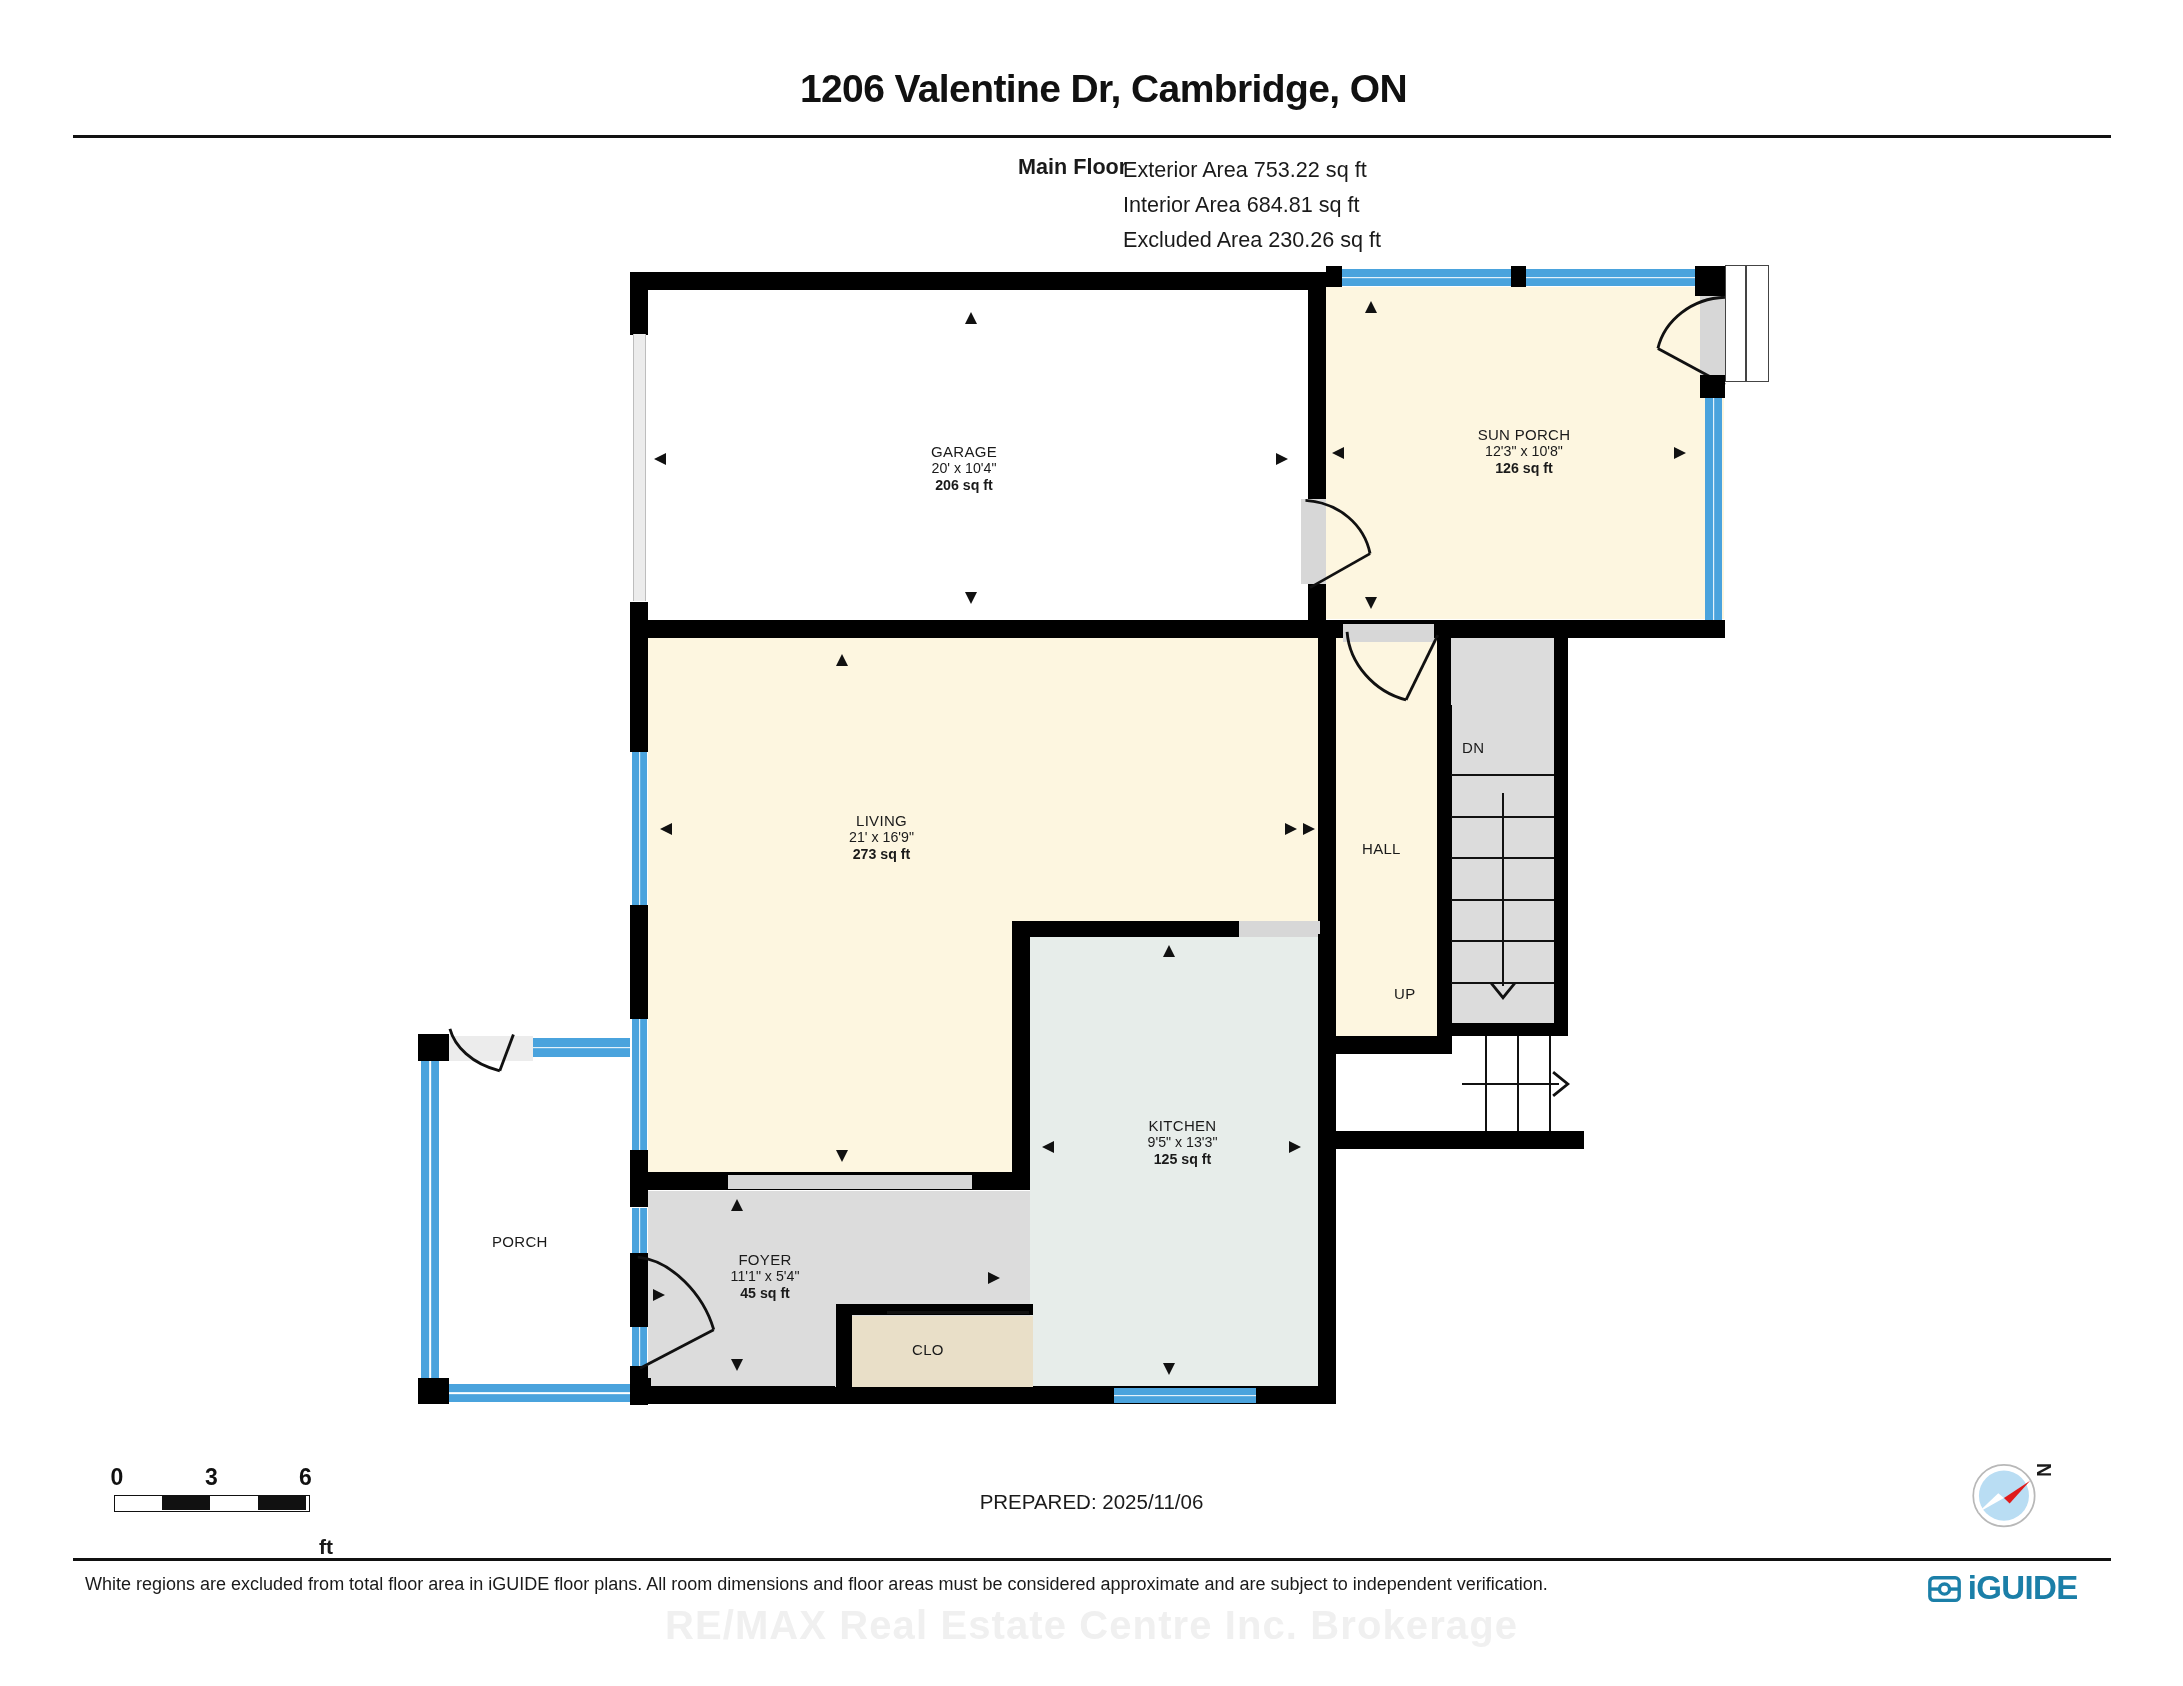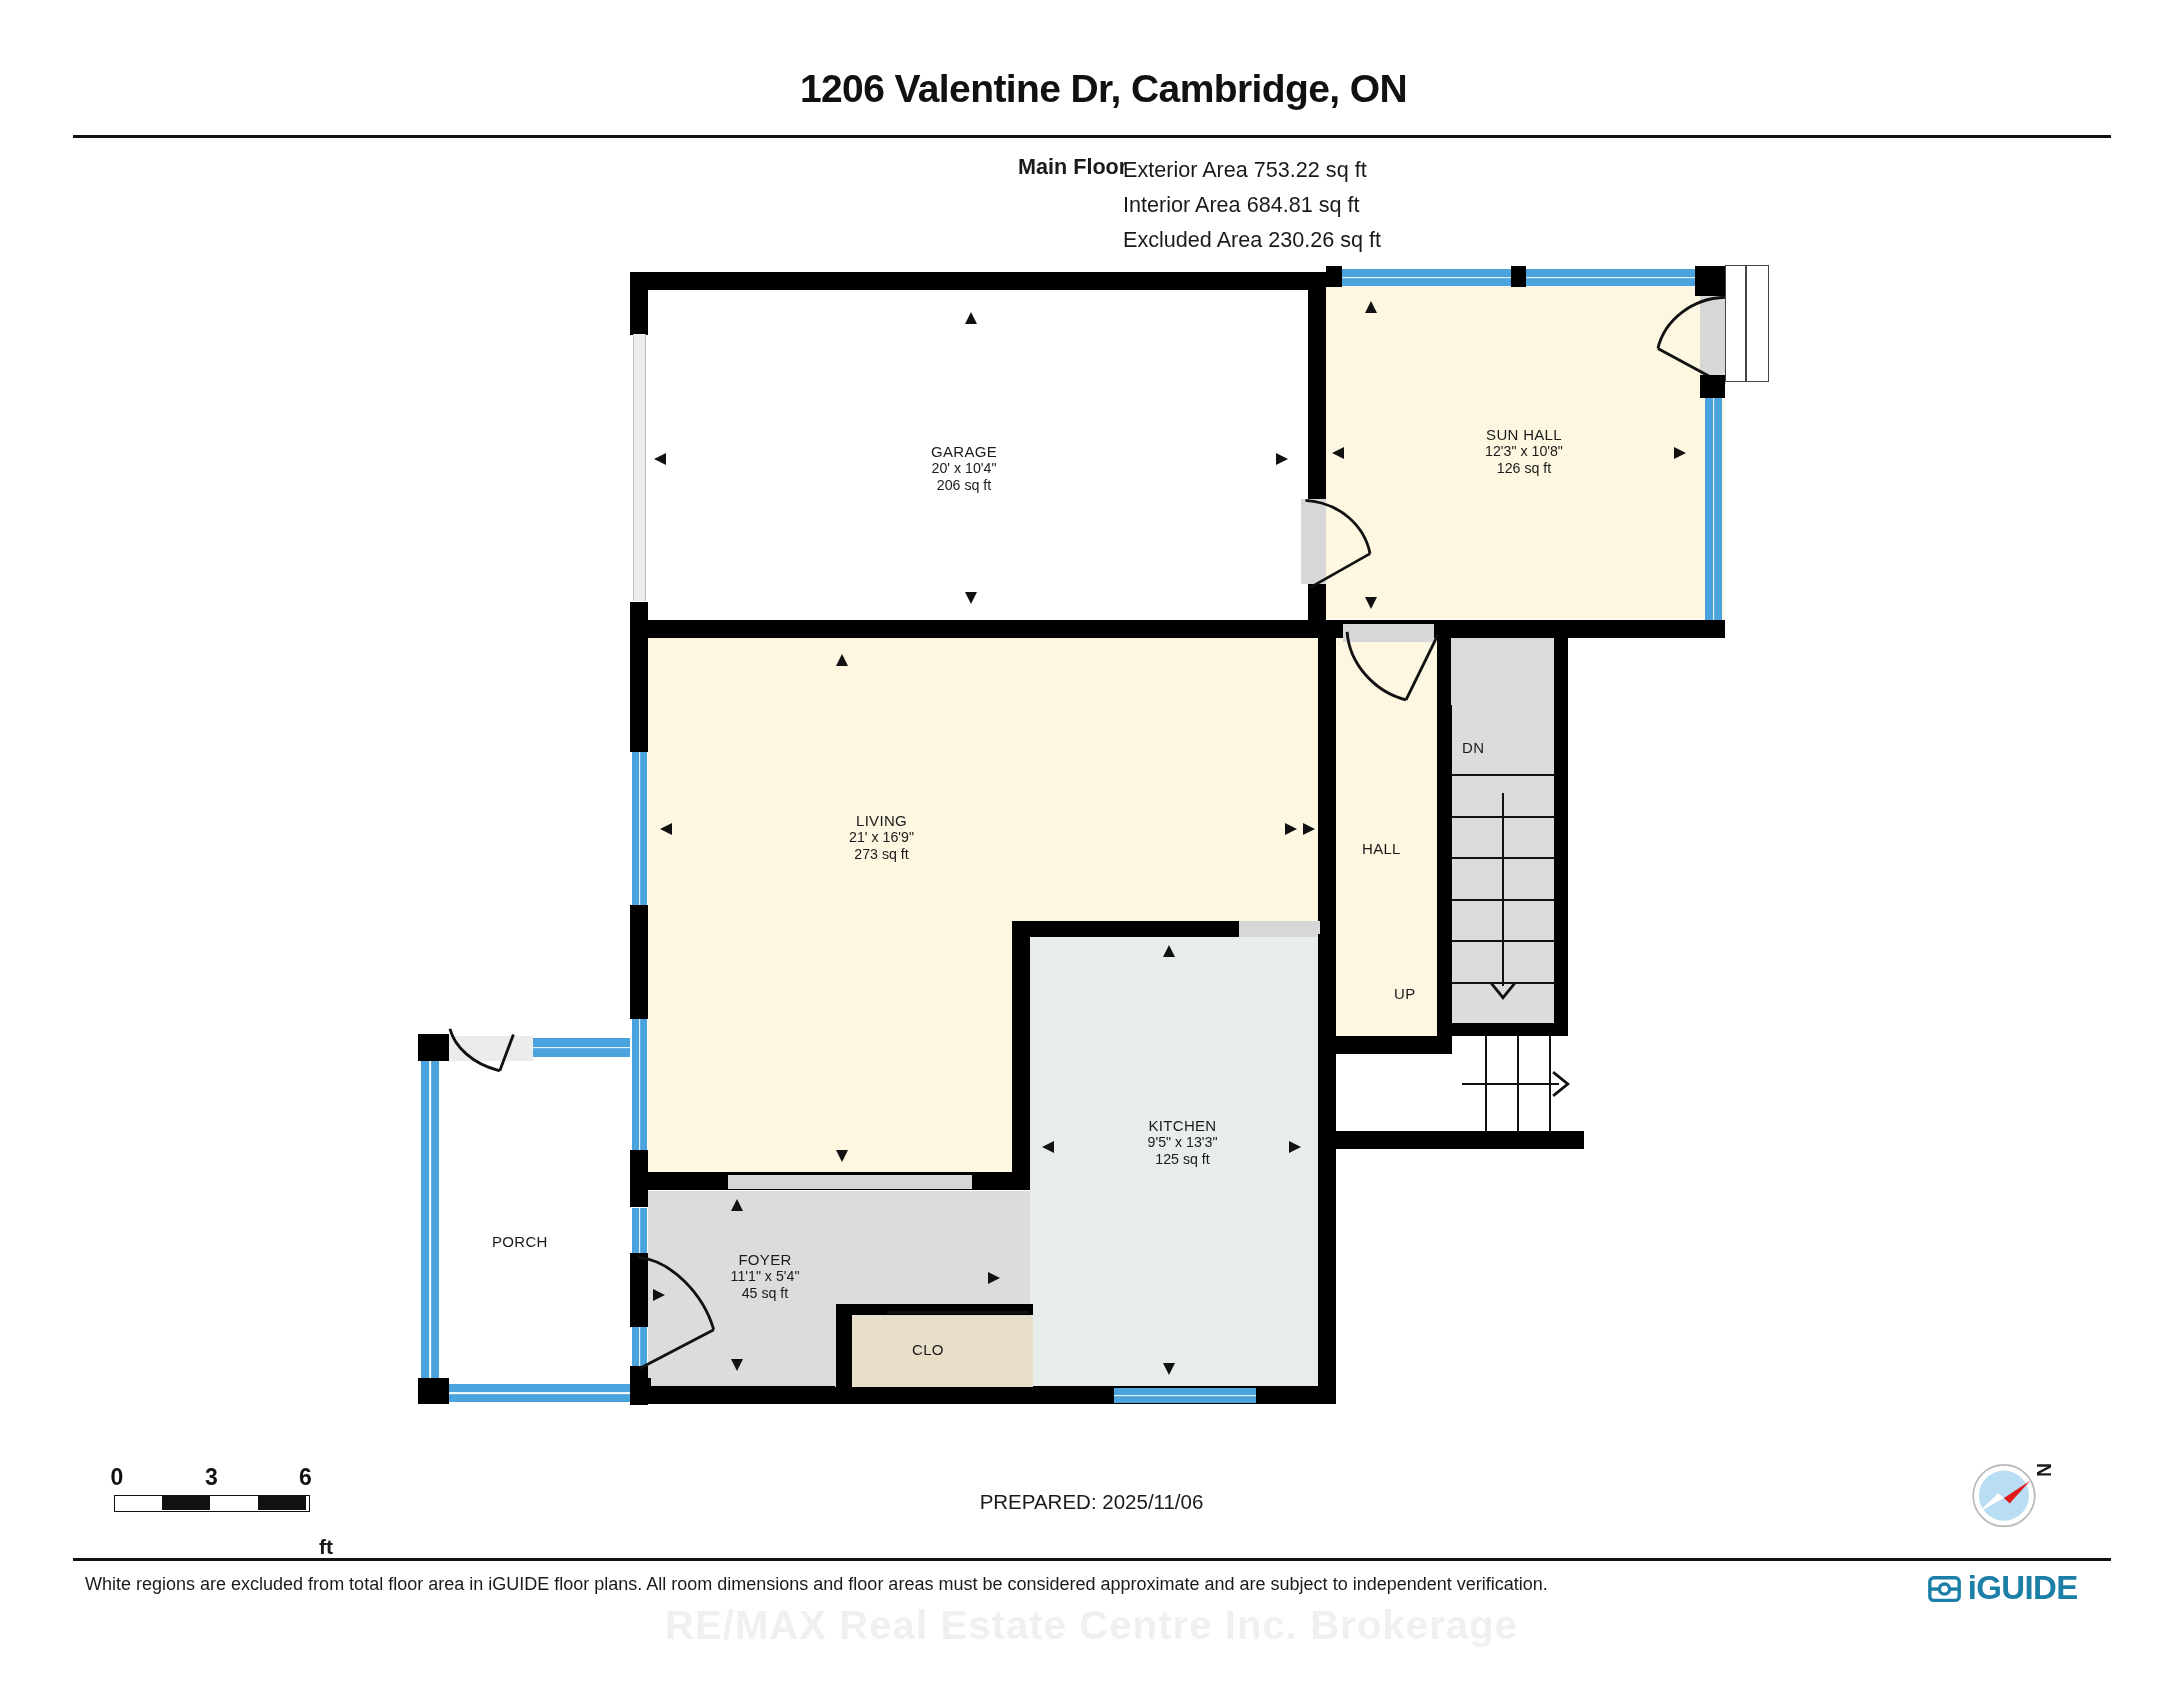--- a/index.html
+++ b/index.html
@@ -37,21 +37,21 @@
   .win{position:absolute;background:#4aa3dd;}
   .win-h{border-top:1.7px solid #ffffff;border-bottom:1.7px solid #ffffff;
          box-shadow:inset 0 4px 0 -1.7px #4aa3dd;}
   .win-line-h{position:absolute;left:0;right:0;top:50%;height:1.7px;background:#fff;transform:translateY(-50%);}
   .win-line-v{position:absolute;top:0;bottom:0;left:50%;width:1.7px;background:#fff;transform:translateX(-50%);}
   .doorgap{position:absolute;background:#d7d7d7;}
   .doorgap-w{position:absolute;background:#ececec;}
   .rlabel{position:absolute;text-align:center;line-height:17px;font-size:14.2px;white-space:nowrap;}
   .rlabel .nm{font-size:15px;letter-spacing:0.3px;}
   .rlabel .dm{font-size:14.2px;}
-  .rlabel .sq{font-size:14.2px;}
+  .rlabel .sq{font-size:14.2px;font-weight:bold;}
   .slabel{position:absolute;font-size:15px;letter-spacing:0.3px;}
   .arrow{position:absolute;width:0;height:0;}
   .a-up{border-left:6.3px solid transparent;border-right:6.3px solid transparent;border-bottom:12.5px solid #111;}
   .a-dn{border-left:6.3px solid transparent;border-right:6.3px solid transparent;border-top:12.5px solid #111;}
   .a-lf{border-top:6.3px solid transparent;border-bottom:6.3px solid transparent;border-right:12.5px solid #111;}
   .a-rt{border-top:6.3px solid transparent;border-bottom:6.3px solid transparent;border-left:12.5px solid #111;}
   .tread{position:absolute;background:#111;}
   .stairarrow{position:absolute;background:#111;}
 
   
@@ -129,21 +129,21 @@
   <div class="wall" style="left:1700px;top:620px;width:25px;height:18px;"></div>
   <div class="wall" style="left:1308px;top:272px;width:18px;height:348px;"></div>
   <div class="wall" style="left:1326px;top:620px;width:399px;height:18px;"></div>
 
   <div class="doorgap" style="left:1301px;top:499px;width:25px;height:85px;"></div>
   <svg class="abs" style="left:1293px;top:490px;width:85px;height:108px;" viewBox="0 0 150 190">
     <path d="M22 18 C 82 22, 126 62, 136 112" fill="none" stroke="#111" stroke-width="5"></path>
     <path d="M136 112 L 30 172" fill="none" stroke="#111" stroke-width="5"></path>
   </svg>
   <div class="rlabel" style="left:1416px;top:426px;width:216px;">
-    <div class="nm">SUN HALL</div>
+    <div class="nm">SUN PORCH</div>
     <div class="dm">12'3" x 10'8"</div>
     <div class="sq">126 sq ft</div>
   </div>
   <div class="arrow a-up" style="left:1365px;top:301px;"></div>
   <div class="arrow a-dn" style="left:1365px;top:597px;"></div>
   <div class="arrow a-lf" style="left:1332px;top:447px;"></div>
   <div class="arrow a-rt" style="left:1674px;top:447px;"></div>
 
   <div class="room r-cream" style="left:648px;top:638px;width:670px;height:534px;"></div>
   <div class="room r-cream" style="left:648px;top:921px;width:364px;height:256px;"></div>

